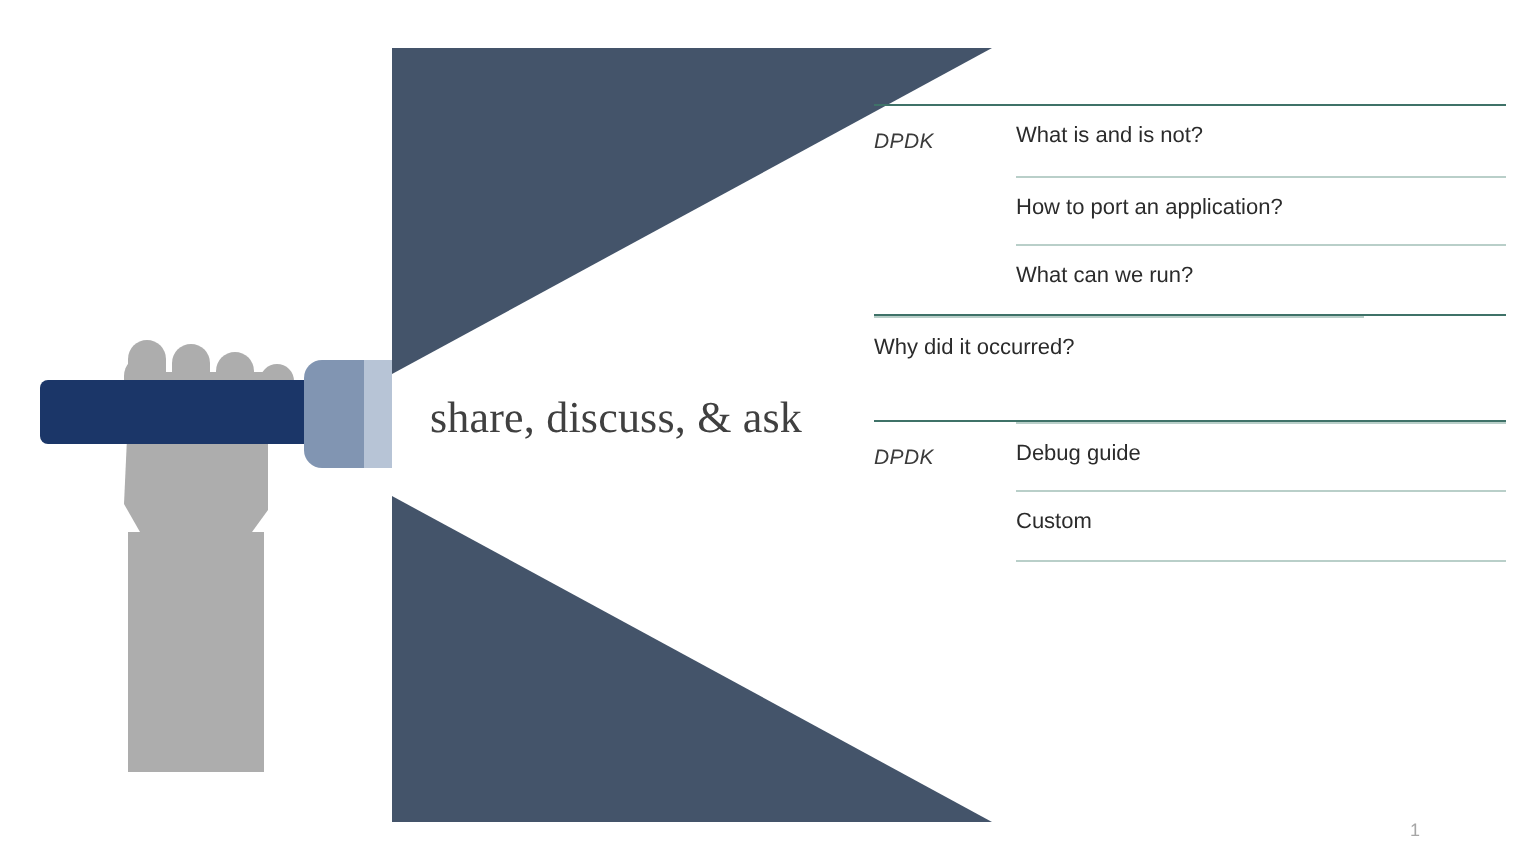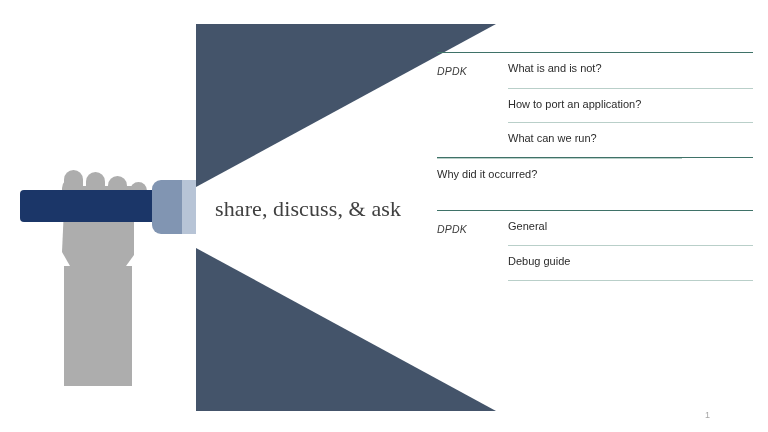--- a/index.html
+++ b/index.html
@@ -174,25 +174,26 @@
         </div>
       </div>
     </div>
 
     <div class="group">
       <div class="group-rule" style="border-top-color: rgb(63, 114, 104);"></div>
       <div class="group-body">
         <div class="group-label">DPDK</div>
         <div class="group-items">
           <div class="item h-std">
-            <div class="item-text">General</div>
-          </div>
-          <div class="item h-std">
             <div class="item-rule" style="border-top-color: rgb(185, 207, 201);"></div>
             <div class="item-text">Debug guide</div>
+          </div>
+          <div class="item h-std">
+            <div class="item-rule" style="border-top-color: rgb(185, 207, 201);"></div>
+            <div class="item-text">Custom</div>
           </div>
           <div class="item">
             <div class="item-rule" style="border-top-color: rgb(185, 207, 201);"></div>
           </div>
         </div>
       </div>
     </div>
 
   </div>
 

